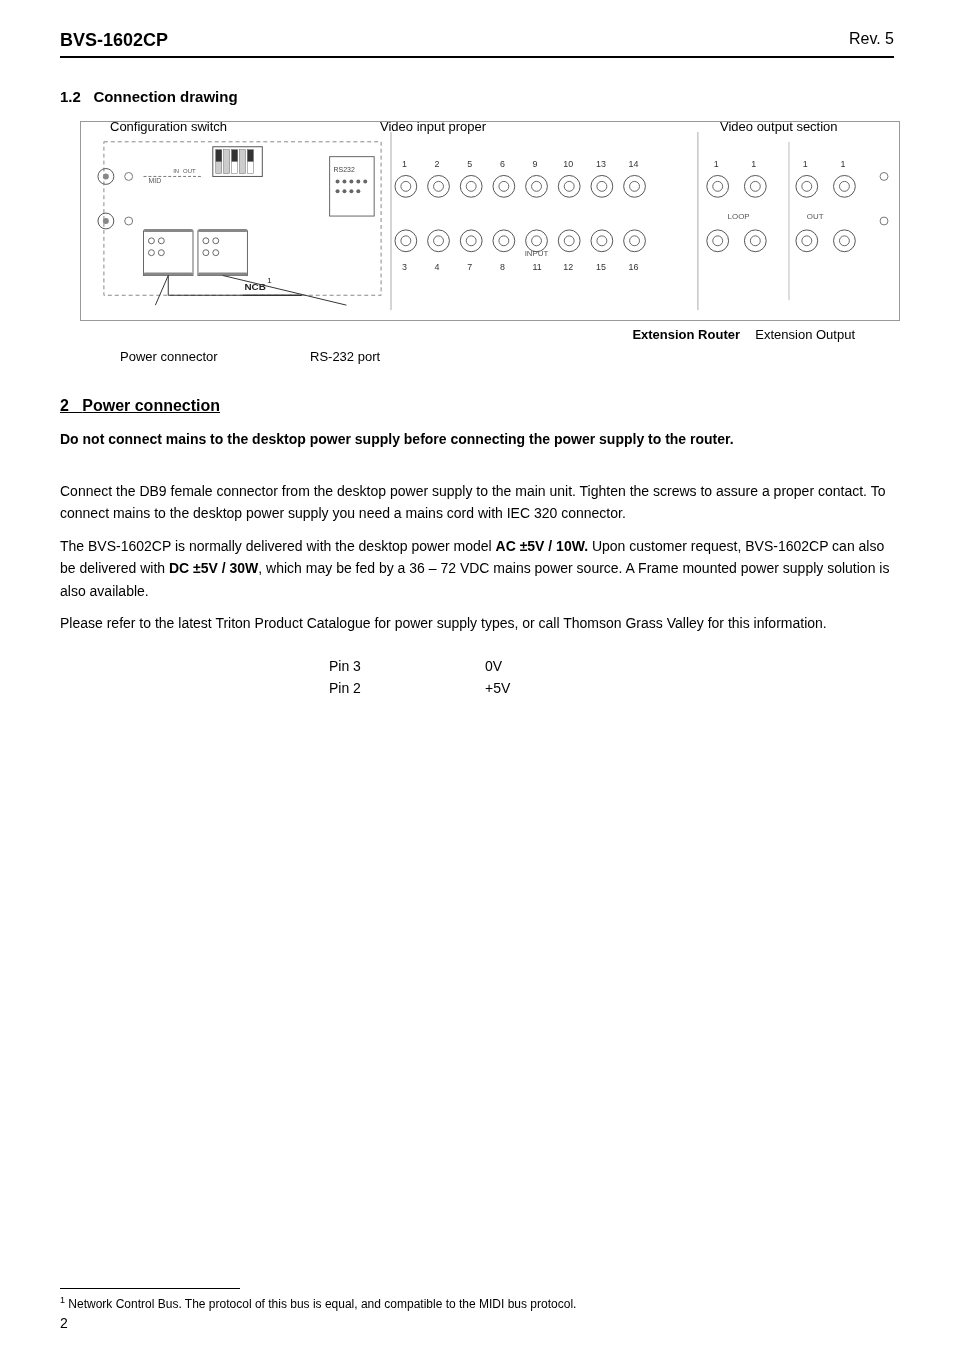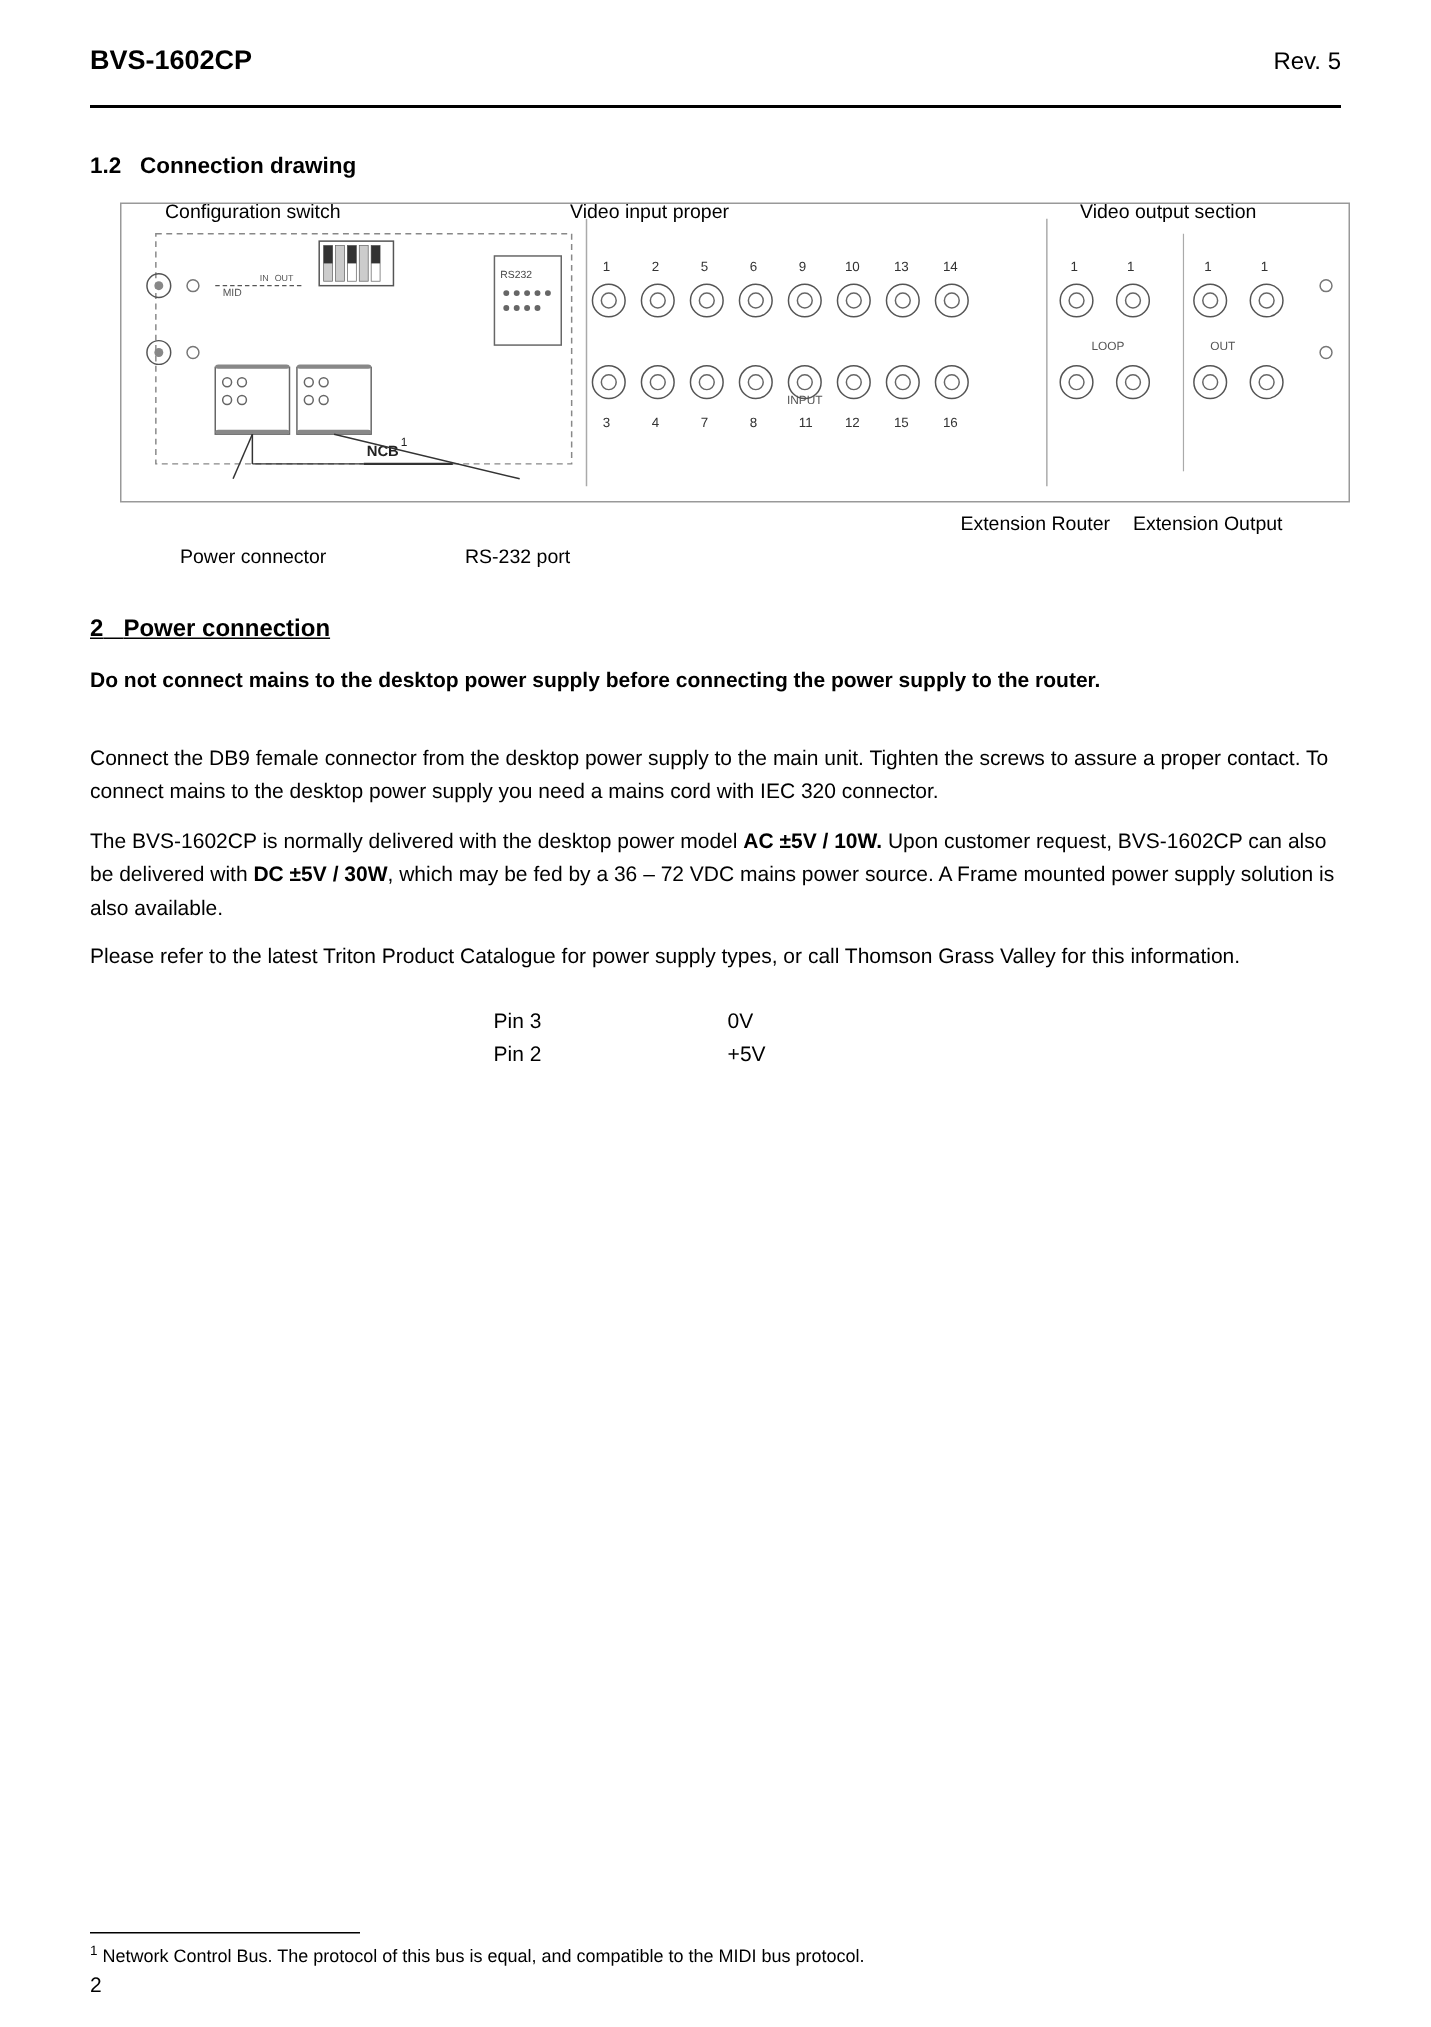--- a/index.html
+++ b/index.html
@@ -14,23 +14,23 @@
     }
     .page {
       width: 954px;
       min-height: 1351px;
       padding: 30px 60px 40px 60px;
       position: relative;
     }
     .header {
       display: flex;
       justify-content: space-between;
-      align-items: flex-end;
+      align-items: flex-start;
       border-bottom: 2px solid #000;
-      padding-bottom: 19px;
+      padding-bottom: 5px;
       margin-bottom: 30px;
     }
     .header-title {
       font-size: 18px;
       font-weight: bold;
     }
     .header-rev {
       font-size: 16px;
     }
     .section-title {
@@ -99,20 +99,21 @@
       left: 230px;
       top: 22px;
       font-size: 13px;
     }
     .extension-router-label {
       position: absolute;
       right: 160px;
       top: 0;
       font-size: 13px;
       text-align: left;
+      font-weight: bold;
     }
     .extension-output-label {
       position: absolute;
       right: 45px;
       top: 0;
       font-size: 13px;
       text-align: center;
     }
     sup {
       font-size: 9px;

